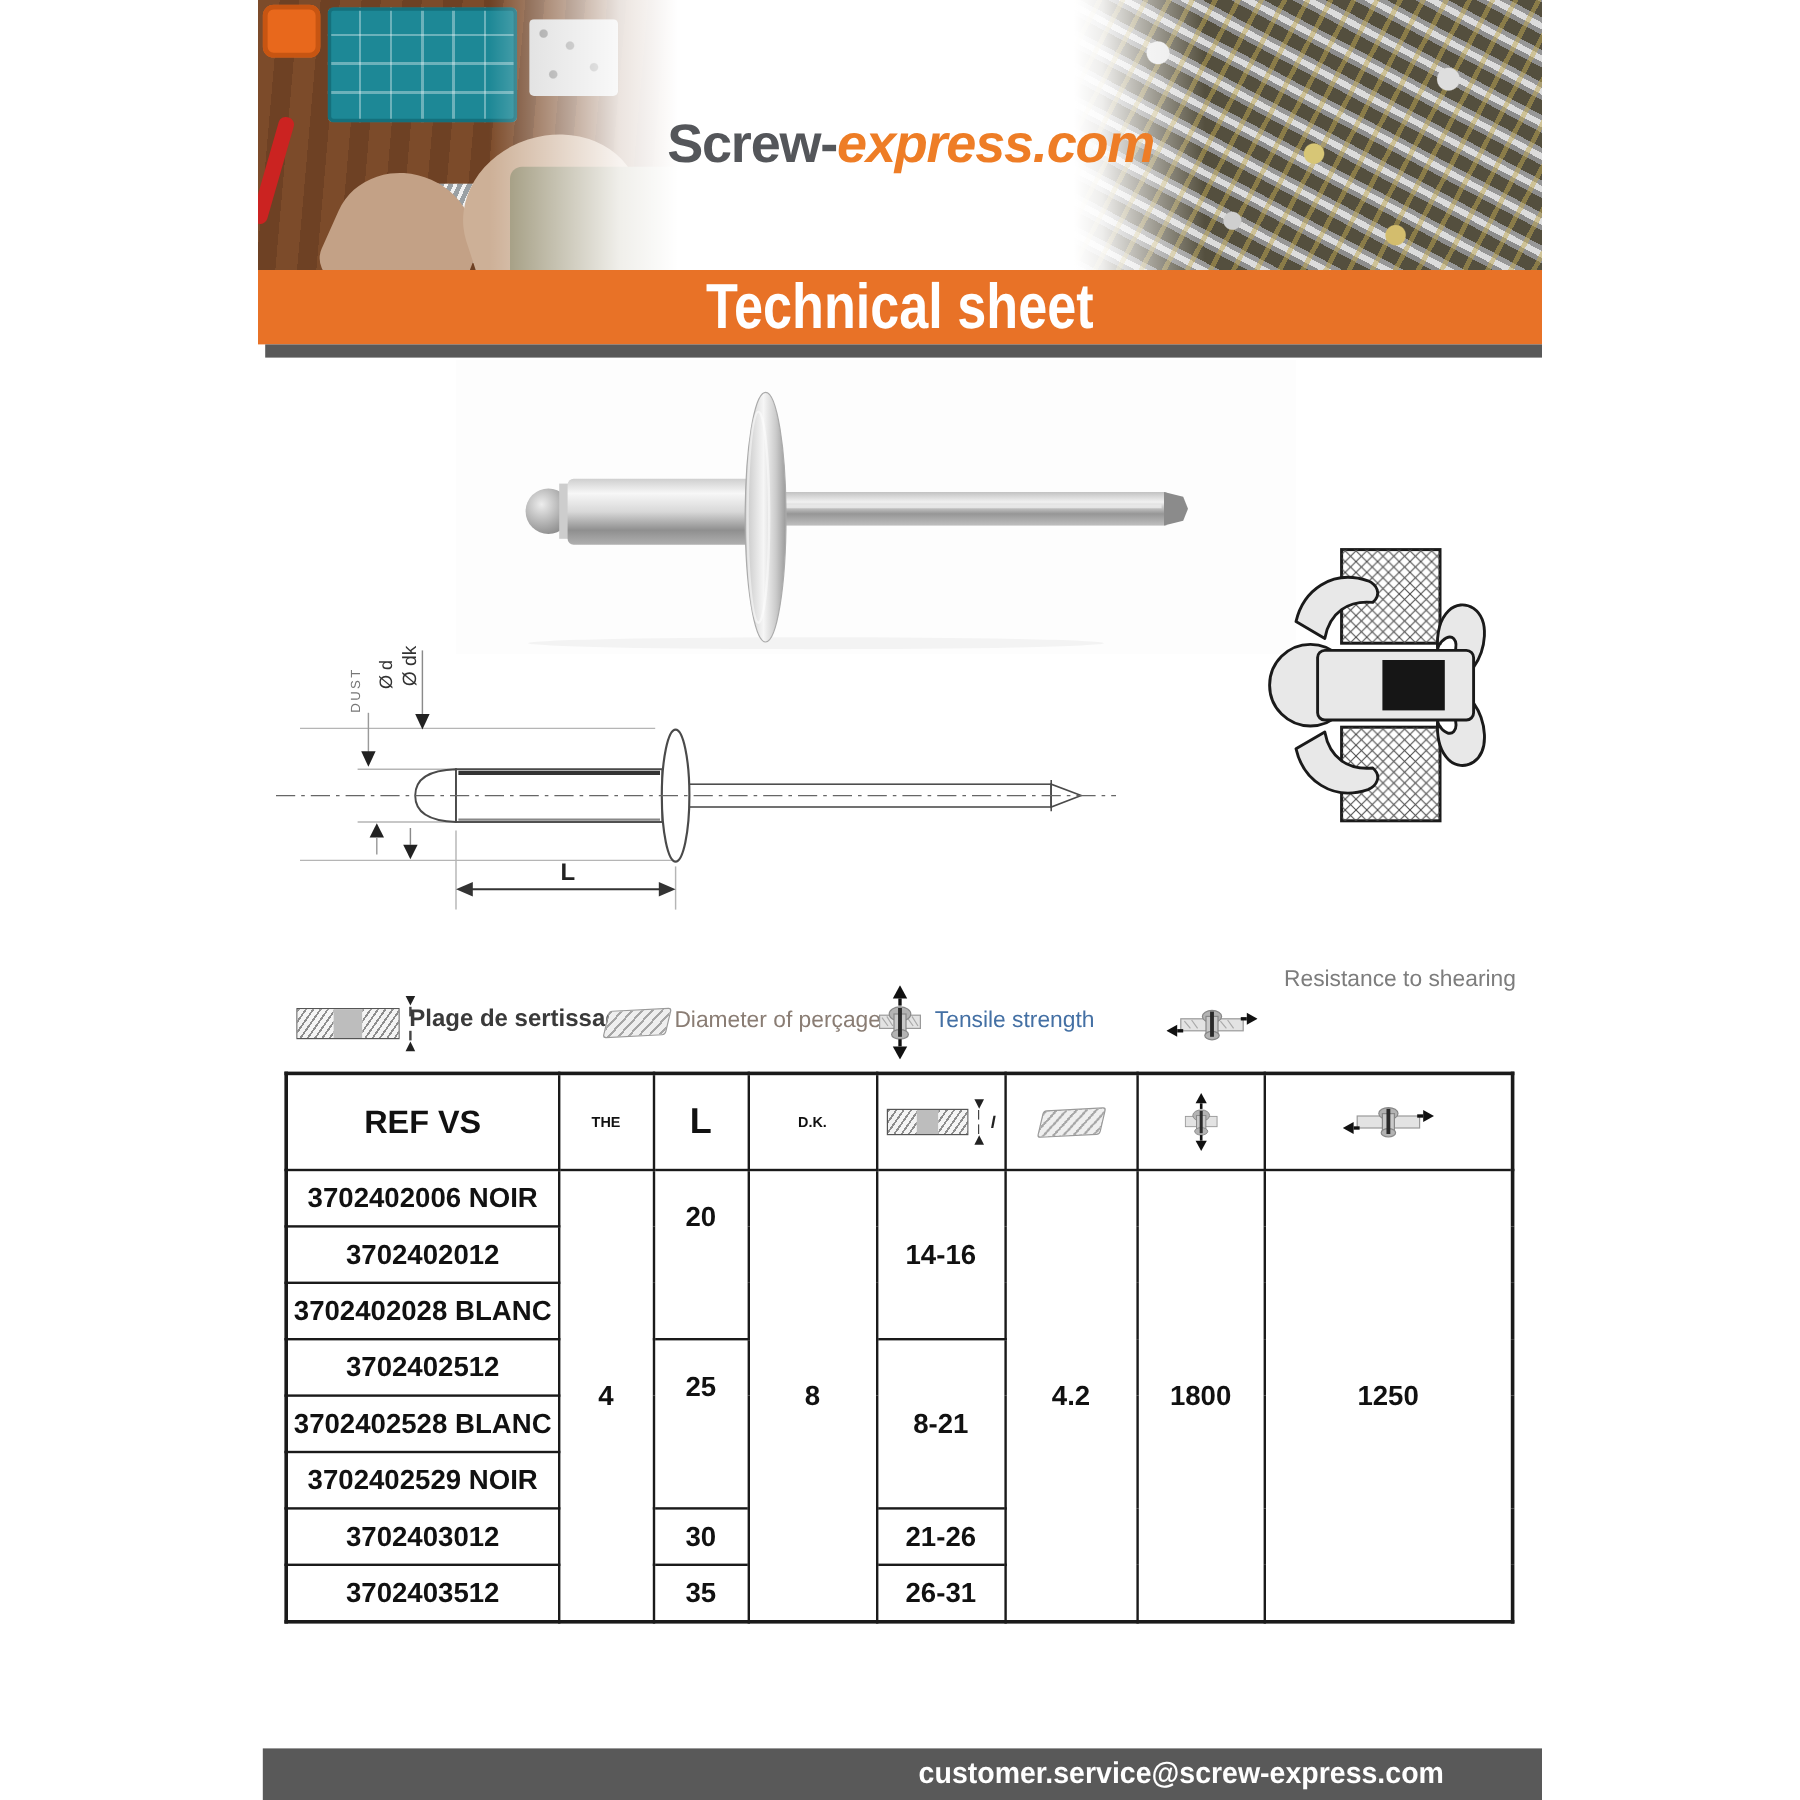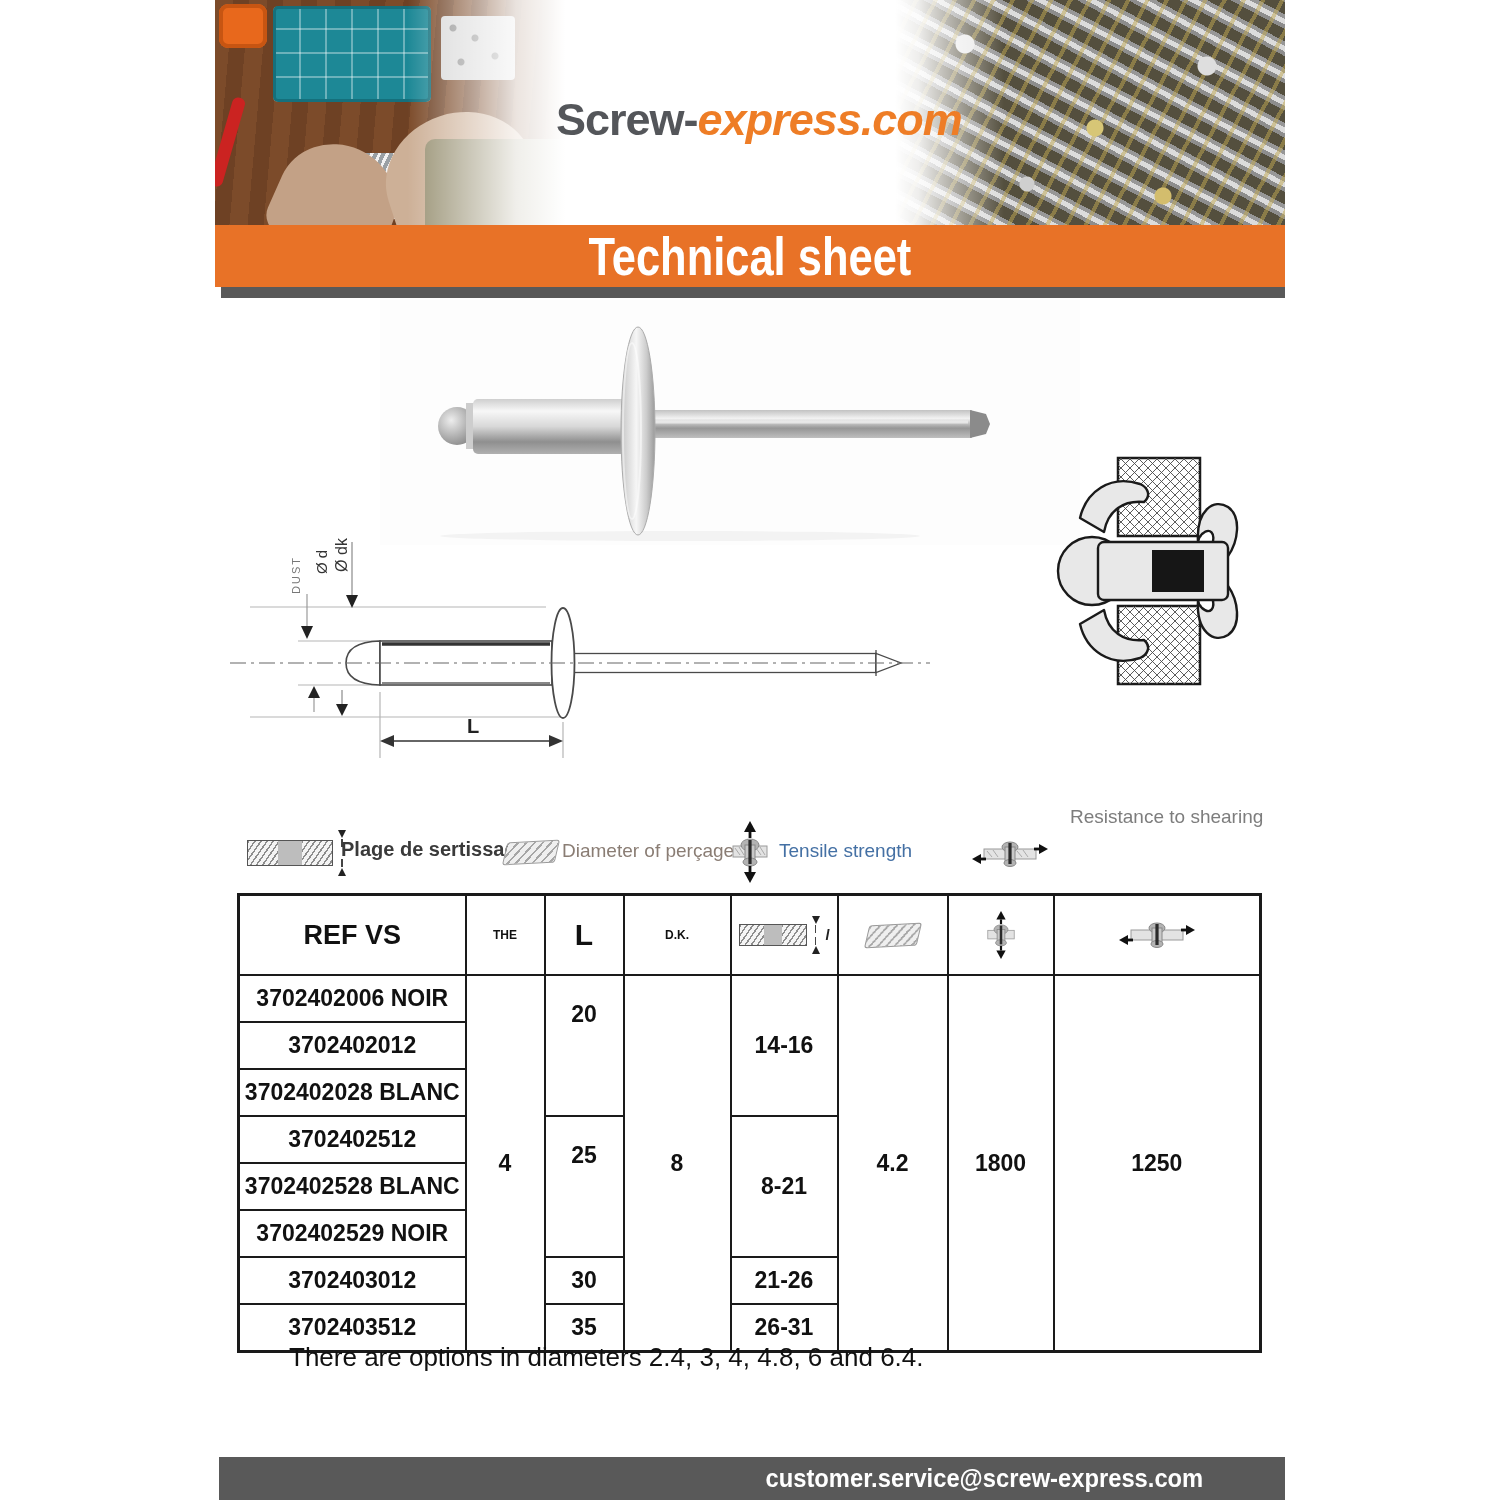--- a/index.html
+++ b/index.html
@@ -43,21 +43,21 @@
       repeating-linear-gradient(28deg,#dcdcdc 0 5px,#979797 5px 9px,#544f3e 9px 20px,#8d8d8d 20px 24px);}
   .photo-right::after{content:"";position:absolute;inset:0;
     background:linear-gradient(to left,transparent 72%,rgba(255,255,255,.9) 94%,#fff 100%);}
 
   .logo{position:absolute;left:548px;top:70px;width:410px;height:100px;display:flex;align-items:center;}
   .logo-text{font-size:45px;font-weight:700;letter-spacing:-1px;white-space:nowrap;margin-left:8px;}
   .logo-dark{color:#54565a;}
   .logo-orange{color:#ee7d26;font-style:italic;}
 
   .banner{position:absolute;left:215px;top:225px;width:1070px;height:62px;background:#e87227;
-    display:flex;align-items:center;justify-content:center;}
+    display:flex;align-items:flex-start;justify-content:center;}
   .banner-title{color:#fff;font-size:53px;font-weight:800;letter-spacing:0;transform:scaleX(.82);
     white-space:nowrap;}
   .gray-strip{position:absolute;left:221px;top:287px;width:1064px;height:11px;background:#595959;}
 
   
   .photo-svg{position:absolute;left:380px;top:300px;}
   .drawing-svg{position:absolute;left:230px;top:500px;}
   .section-svg{position:absolute;left:1040px;top:450px;}
 
   
@@ -392,19 +392,18 @@
       <td>21-26</td>
     </tr>
     <tr>
       <td>3702403512</td>
       <td>35</td>
       <td>26-31</td>
     </tr>
   </tbody>
     </table>
 
-  <div class="note">There are options in diameters 2.4, 3, 4, 4.8, 6 and 6.4.</div>
 
   <div class="footer-bar">
     <a href="#">customer.service@screw-express.com</a>
   </div>
 
 </div>
 
 </body></html>

